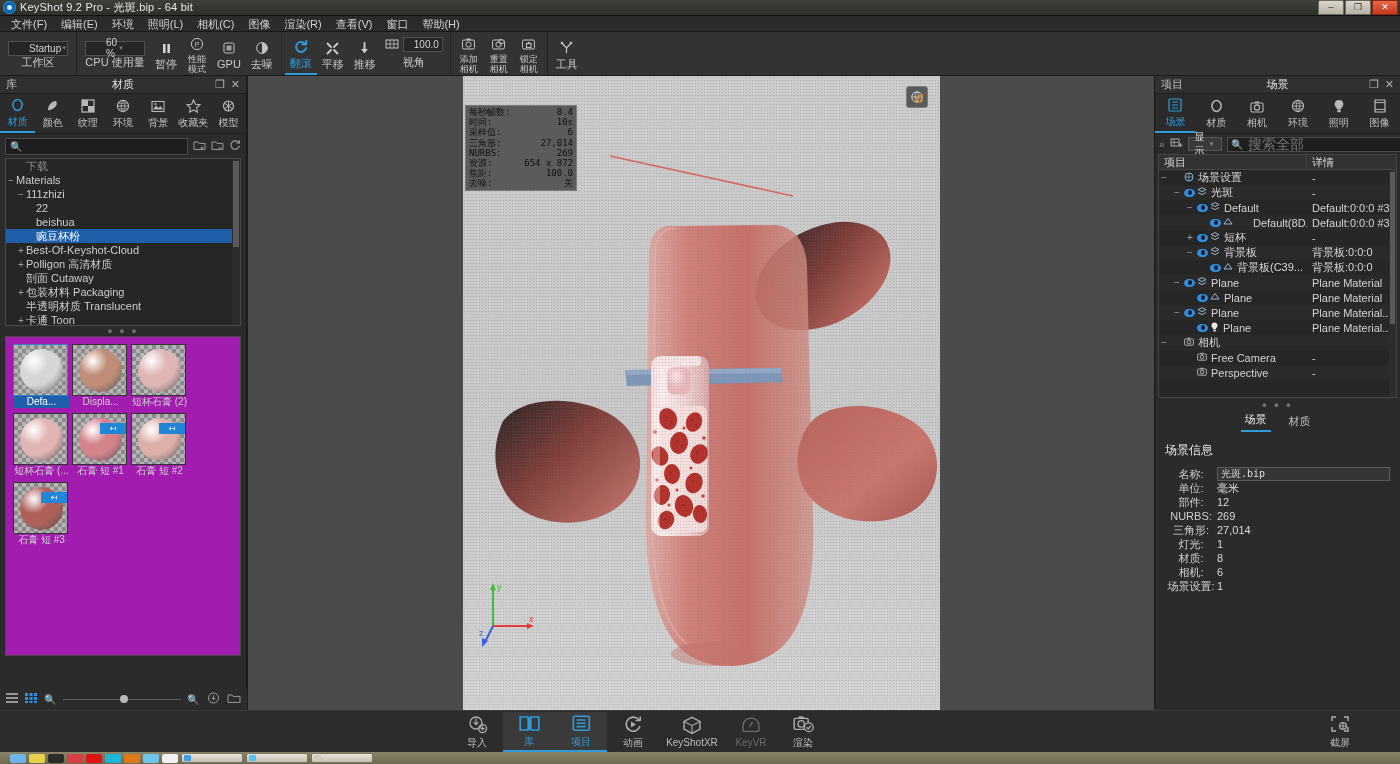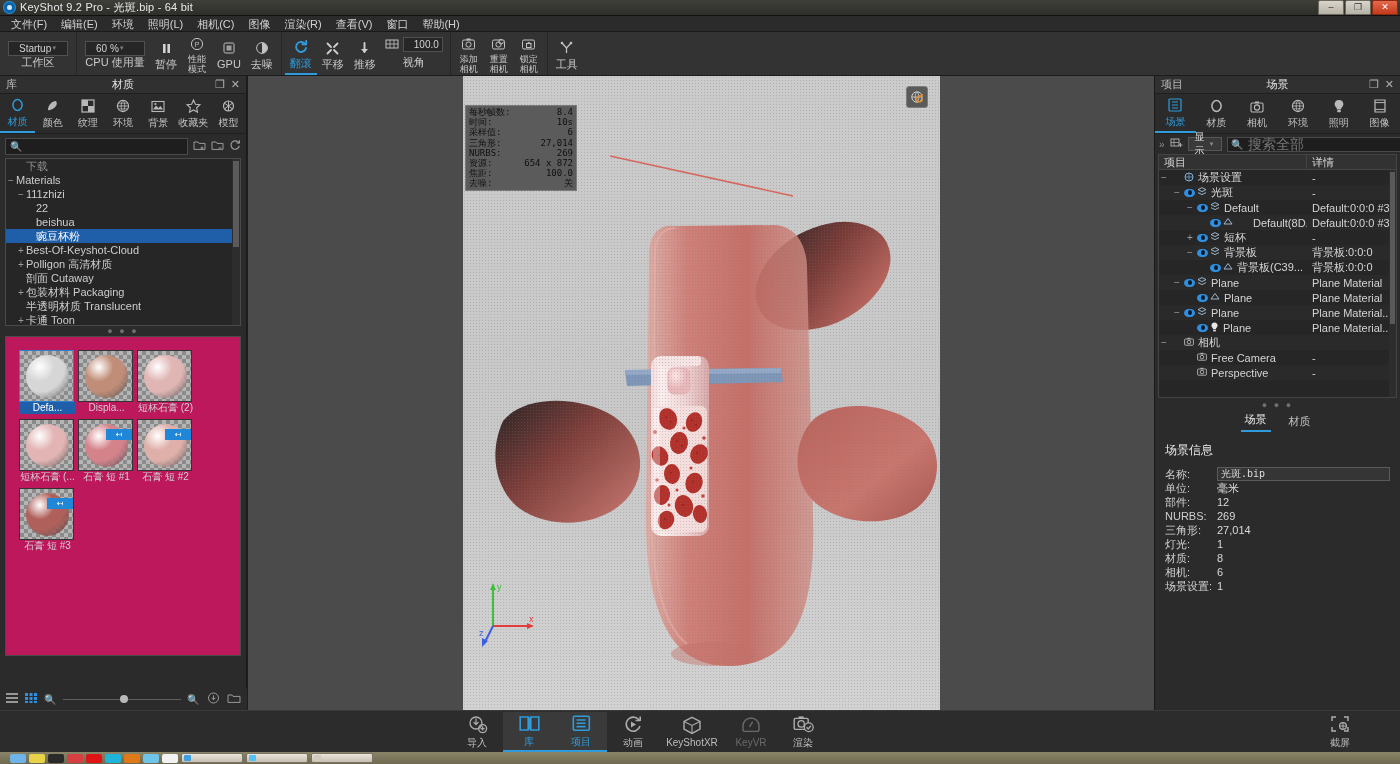--- a/index.html
+++ b/index.html
@@ -55,21 +55,21 @@
     justify-content:center; min-width:30px; padding:0 5px; cursor:default; }
   .titem .glyph { height:20px; display:flex; align-items:center;
     justify-content:center; color:#cfcfcf; }
   .titem .lbl { font-size:11px; color:#cacaca; line-height:10px;
     text-align:center; margin-top:1px; }
   .titem .lbl.two { line-height:9px; font-size:9px; }
   .titem.active .glyph, .titem.active .lbl { color:#2f9bdb; }
   .titem.active { border-bottom:2px solid #2f9bdb; }
   .combo { display:flex; align-items:center; justify-content:flex-start;
     background:#262626; border:1px solid #505050; height:15px;
-    padding:0 10px; font-size:10px; color:#d2d2d2; min-width:54px; }
+    padding:0 20px; font-size:10px; color:#d2d2d2; min-width:54px; }
   .combo .car { font-size:6px; color:#7d7d7d; }
   .numbox { background:#262626; border:1px solid #505050; height:15px;
     min-width:40px; padding:0 3px; font-size:10px; color:#d2d2d2;
     display:flex; align-items:center; justify-content:flex-end; }
   .tstack { display:flex; flex-direction:column; align-items:center;
     justify-content:center; padding:0 4px; }
 
   
   .libpanel { position:absolute; left:0; top:76px; width:247px; height:634px;
     background:#2b2b2b; border-right:1px solid #1a1a1a; }
@@ -108,22 +108,22 @@
     flex:0 0 auto; }
   .dim { color:#8d8d8d; }
   .tscroll { position:absolute; right:0; top:0; width:8px; height:100%;
     background:#2d2d2d; }
   .tscroll i { position:absolute; left:1px; top:2px; width:6px; height:86px;
     background:#5a5a5a; display:block; }
 
   .dots { text-align:center; height:10px; color:#6f6f6f; font-size:9px;
     letter-spacing:2px; line-height:10px; }
 
-  .gridarea { margin:0 5px; background:#be185d; border:1px solid #4a4a4a;
-    height:320px; padding:12px; }
+  .gridarea { margin:0 5px; background:#a21caf; border:1px solid #4a4a4a;
+    height:320px; padding:6px; }
   .mgrid { display:flex; flex-wrap:wrap; }
   .mcell { width:57px; margin:1px 1px 4px 1px; }
   .mthumb { width:55px; height:52px; position:relative; overflow:hidden;
     border:1px solid #333; }
   .mcell.sel .mthumb { border:1px solid #2f7fd0; }
   .mcaption { font-size:10px; text-align:center; color:#d0d0d0;
     white-space:nowrap; overflow:hidden; text-overflow:ellipsis; line-height:12px;}
   .mcell.sel .mcaption { background:#1f5fa9; color:#fff; }
   .mbadge { position:absolute; right:0; top:9px; width:26px; height:11px;
     background:#1f86d8; display:flex; align-items:center; justify-content:center;
@@ -213,21 +213,21 @@
     background:#595959; display:block; }
 
   .subtabs { display:flex; justify-content:center; gap:14px; height:20px;
     align-items:flex-end; margin-top:2px; }
   .subtab { font-size:11px; color:#c3c3c3; padding:0 4px 3px 4px; }
   .subtab.active { color:#e9e9e9; border-bottom:2px solid #2f9bdb; }
 
   .infoblock { padding:10px 10px 0 10px; }
   .infotitle { font-size:12px; color:#e8e8e8; margin-bottom:8px; }
   .inforow { display:flex; align-items:center; height:14px; font-size:11px; }
-  .infokey { width:52px; color:#cfcfcf; }
+  .infokey { width:52px; color:#cfcfcf;text-align:center; }
   .infoval { color:#d8d8d8; }
   .infoinput { flex:1; height:14px; background:#353535; border:1px solid #5a5a5a;
     font-size:10px; color:#dcdcdc; display:flex; align-items:center;
     padding:0 3px; font-family:"DejaVu Sans Mono", monospace; }
 
   
   .bottombar { position:absolute; left:0; bottom:12px; width:1400px; height:42px;
     background:#2c2c2c; border-top:1px solid #3a3a3a; display:flex;
     align-items:center; }
   .bb-left { width:120px; display:flex; justify-content:center; }

